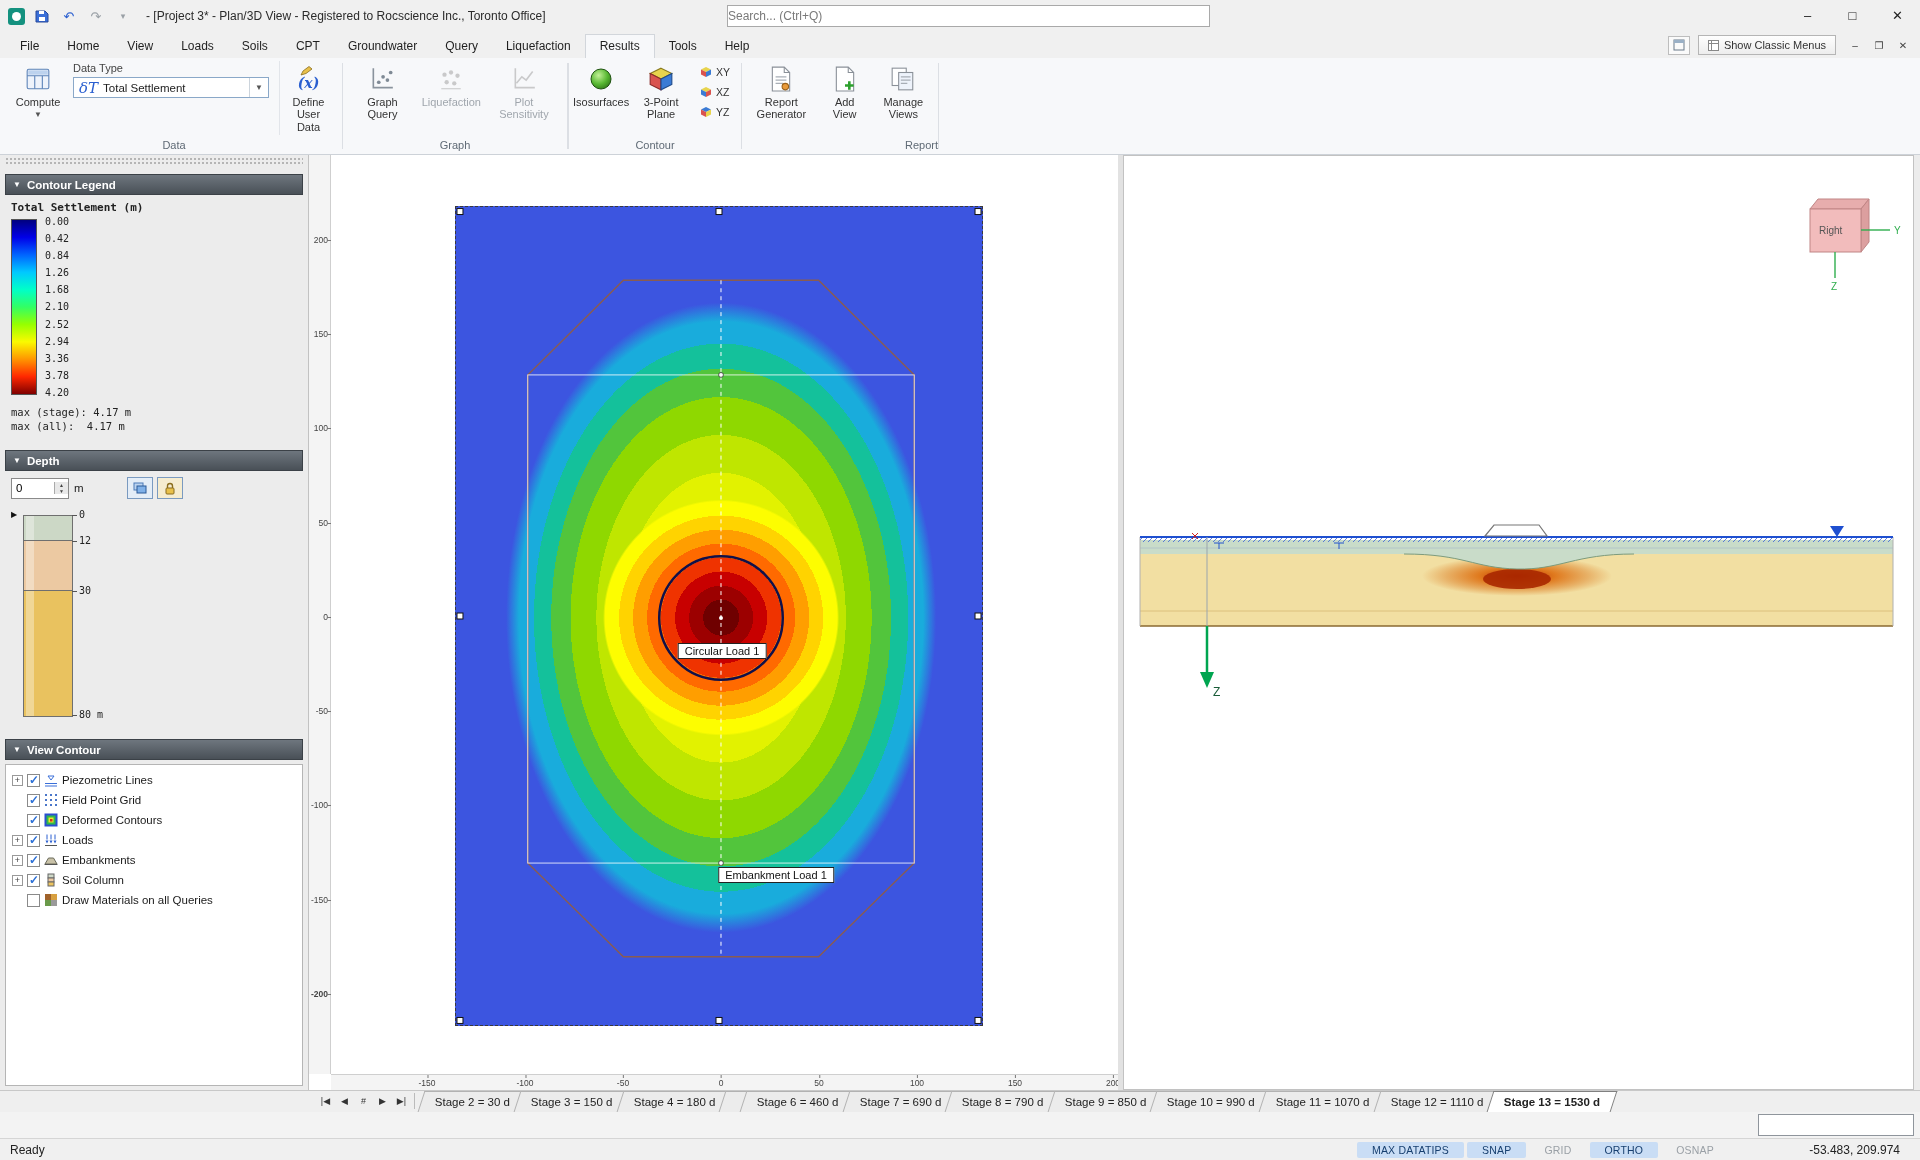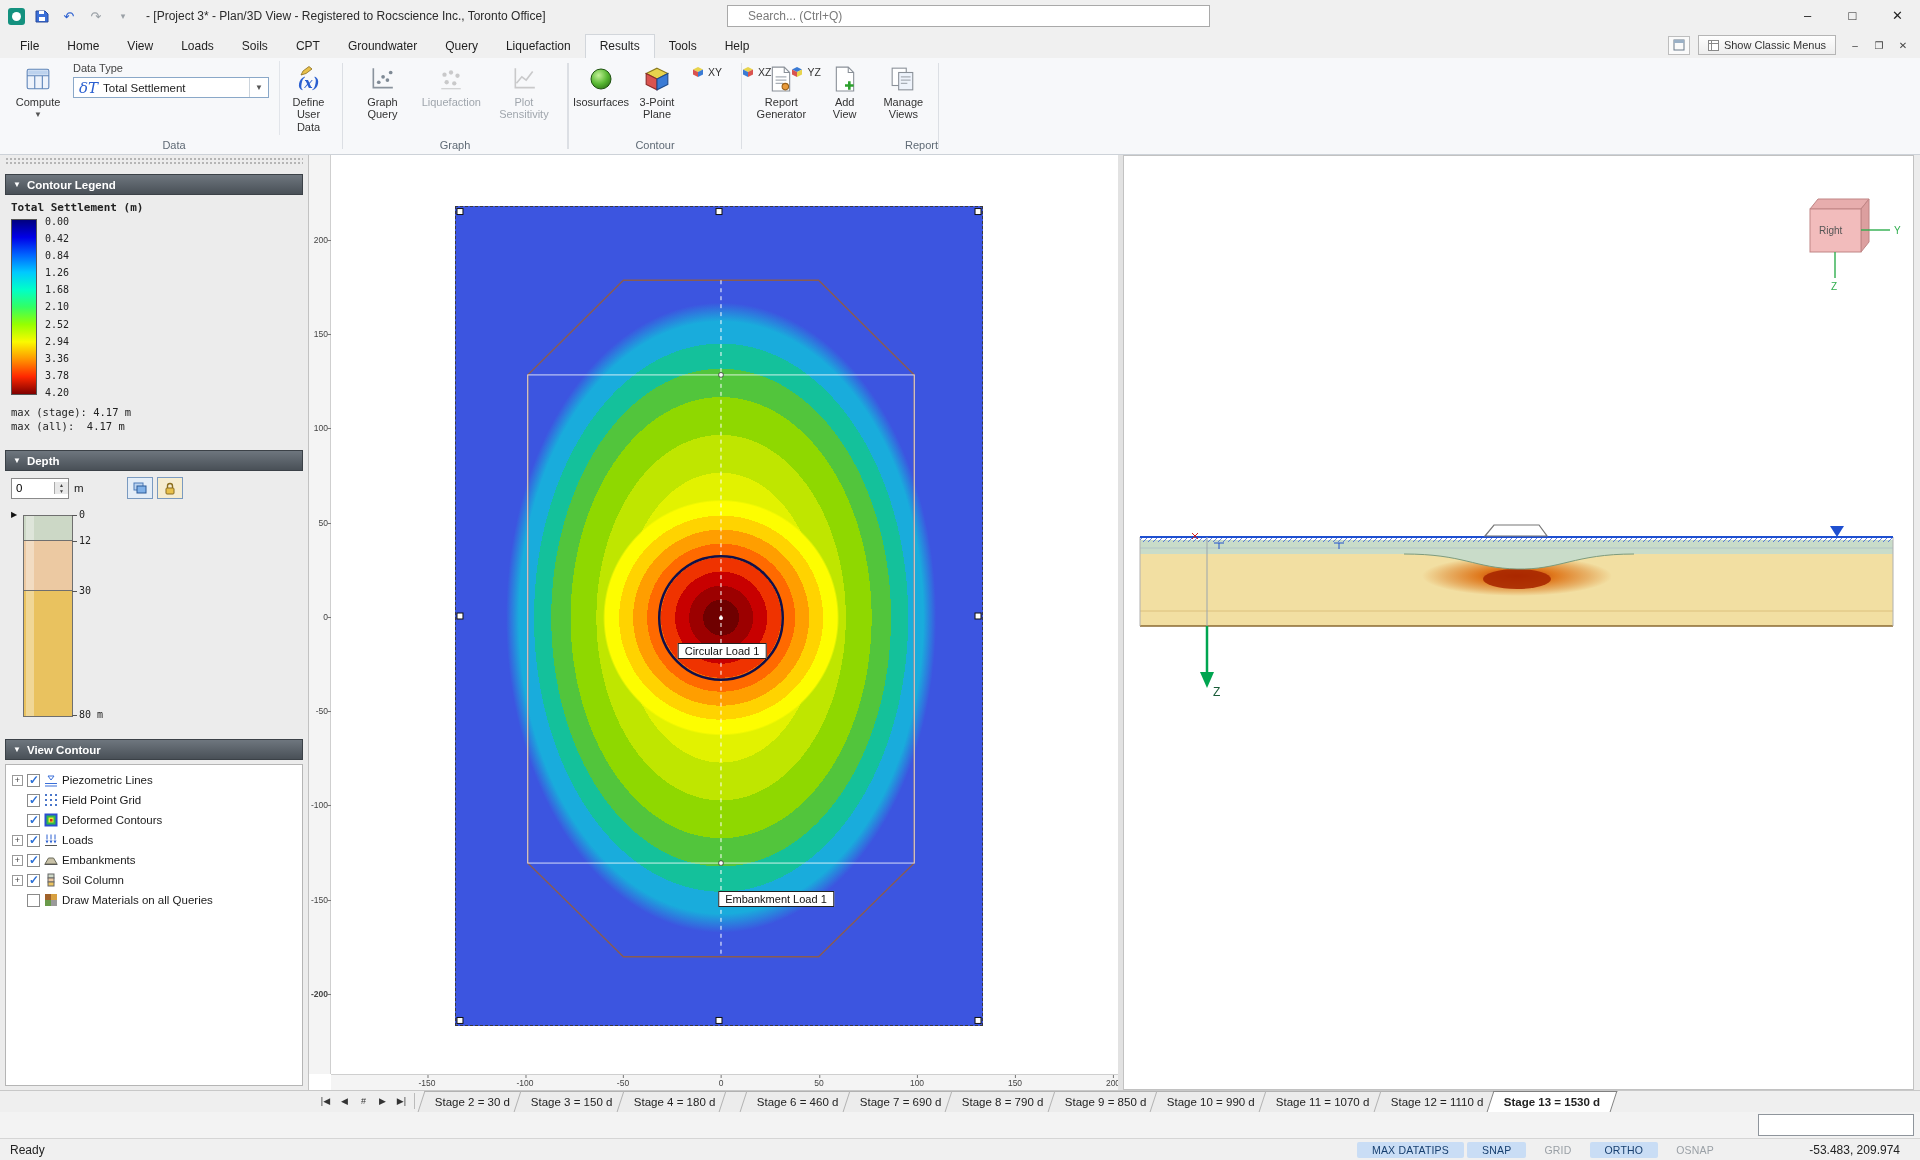--- a/index.html
+++ b/index.html
@@ -7,21 +7,21 @@
   body { font-family:"Liberation Sans", sans-serif; font-size:12px; color:#222; background:#f0f0f0; }
   .app { position:relative; width:1920px; height:1160px; background:#f0f0f0; }
 
   
   .titlebar { position:absolute; left:0; top:0; width:1920px; height:32px; background:#f0f0f0; display:flex; align-items:center; padding-left:8px; gap:7px; }
   .applogo { width:17px; height:17px; border-radius:3px; background:#14917f; position:relative; flex:0 0 auto; }
   .applogo::after { content:""; position:absolute; left:4px; top:4px; width:9px; height:9px; border-radius:50%; background:#fff; }
   .qatbtn { width:20px; height:20px; display:flex; align-items:center; justify-content:center; color:#2a5fd0; font-size:13px; }
   .qatbtn.dim { color:#9aa0a6; }
   .titletext { margin-left:6px; color:#2b2b2b; font-size:12px; white-space:nowrap; }
-  .searchbox { position:absolute; left:727px; top:5px; width:483px; height:22px; border:1px solid #a9a9a9; background:#fff; font-size:12px; color:#666; padding:0 20px; font-family:"Liberation Sans",sans-serif; }
+  .searchbox { position:absolute; left:727px; top:5px; width:483px; height:22px; border:1px solid #a9a9a9; background:#fff; font-size:12px; color:#666; padding:0 0; font-family:"Liberation Sans",sans-serif; }
   .searchbox::placeholder { color:#7a7a7a; }
   .winctrls { position:absolute; right:0; top:0; display:flex; }
   .winbtn { width:45px; height:30px; display:flex; align-items:center; justify-content:center; font-size:13px; color:#222; }
 
   
   .tabrow { position:absolute; left:0; top:32px; width:1920px; height:26px; display:flex; align-items:flex-end; padding-left:6px; background:#f0f0f0; }
   .mtab { padding:4px 14px 5px; font-size:12px; color:#1f1f1f; cursor:default; }
   .mtab.active { background:#f7f8fa; border:1px solid #d2d6db; border-bottom:none; font-weight:400; }
   .tabrow-right { position:absolute; right:6px; top:35px; display:flex; align-items:center; gap:8px; }
   .pinbtn { width:22px; height:19px; border:1px solid #bdbdbd; background:#fafafa; display:flex; align-items:center; justify-content:center; }
@@ -39,21 +39,21 @@
   .rbtn .icn { height:28px; display:flex; align-items:center; justify-content:center; }
   .rbtn.disabled { color:#a0a6ad; }
   .rbtn.disabled svg { opacity:.45; filter:grayscale(1); }
   .caret { font-size:8px; color:#555; }
   .datatype-col { display:flex; flex-direction:column; padding:1px 8px 0 6px; }
   .datatype-col .lbl { font-size:11px; color:#444; margin-bottom:3px; }
   .ddl { width:196px; height:21px; border:1px solid #8aa8c8; background:#fff; display:flex; align-items:center; font-size:11.5px; padding:0 5px; gap:5px; }
   .ddl .sym { color:#2a5fd0; font-style:italic; font-family:"DejaVu Serif",serif; font-size:15px; }
   .ddl .arrow { margin-left:auto; font-size:8px; color:#555; border-left:1px solid #ccd4dc; padding-left:5px; align-self:stretch; display:flex; align-items:center; }
   .definebtn .fx { color:#2a5fd0; font-style:italic; font-weight:bold; font-family:"DejaVu Serif",serif; font-size:14px; }
-  .planestack { display:flex; flex-direction:row; gap:14px; padding:4px 3px 0; }
+  .planestack { display:flex; flex-direction:column; gap:6px; padding:4px 3px 0; }
   .planebtn { display:flex; align-items:center; gap:4px; font-size:10.5px; color:#333; padding:1px 3px; }
 
   
   .content { position:absolute; left:0; top:155px; width:1920px; height:935px; }
   .sidebar { position:absolute; left:0; top:0; width:308px; height:935px; background:#ececec; display:flex; flex-direction:column; }
   .gripper { height:9px; margin:2px 5px 8px; background-image:radial-gradient(#b5b5b5 1px, transparent 1.1px); background-size:4px 4px; }
   .phead { height:21px; margin:0 5px; background:linear-gradient(#6e767e,#495057); border:1px solid #3b4147; color:#fff; font-size:11.5px; font-weight:bold; display:flex; align-items:center; gap:6px; padding-left:7px; }
   .phead .tri { font-size:8px; }
   .pbody { margin:0 5px; padding:6px 6px 8px; }
   .mono { font-family:"DejaVu Sans Mono", monospace; }
@@ -566,21 +566,21 @@
               <rect x="261" y="1" width="6" height="6"></rect>
               <rect x="521" y="1" width="6" height="6"></rect>
             <rect x="1" y="407" width="6" height="6"></rect>
               <rect x="521" y="407" width="6" height="6"></rect>
             <rect x="1" y="813" width="6" height="6"></rect>
               <rect x="261" y="813" width="6" height="6"></rect>
               <rect x="521" y="813" width="6" height="6"></rect>
           </g>
         </svg>
         <div class="loadlabel" style="left:266px; top:436px;"><span>Circular Load 1</span></div>
-        <div class="loadlabel" style="left:320px; top:660px;margin-top:24px;"><span>Embankment Load 1</span></div>
+        <div class="loadlabel" style="left:320px; top:660px;"><span>Embankment Load 1</span></div>
       </div>
     </div>
 
     <div class="splitter"></div>
 
     <div class="rightview">
       <svg width="791" height="935" viewBox="0 0 791 935">
         <defs>
           <pattern id="hatch" width="5" height="5" patternUnits="userSpaceOnUse">
             <path d="M0 5 L5 0" stroke="#3a62d8" stroke-width="0.8"></path>

